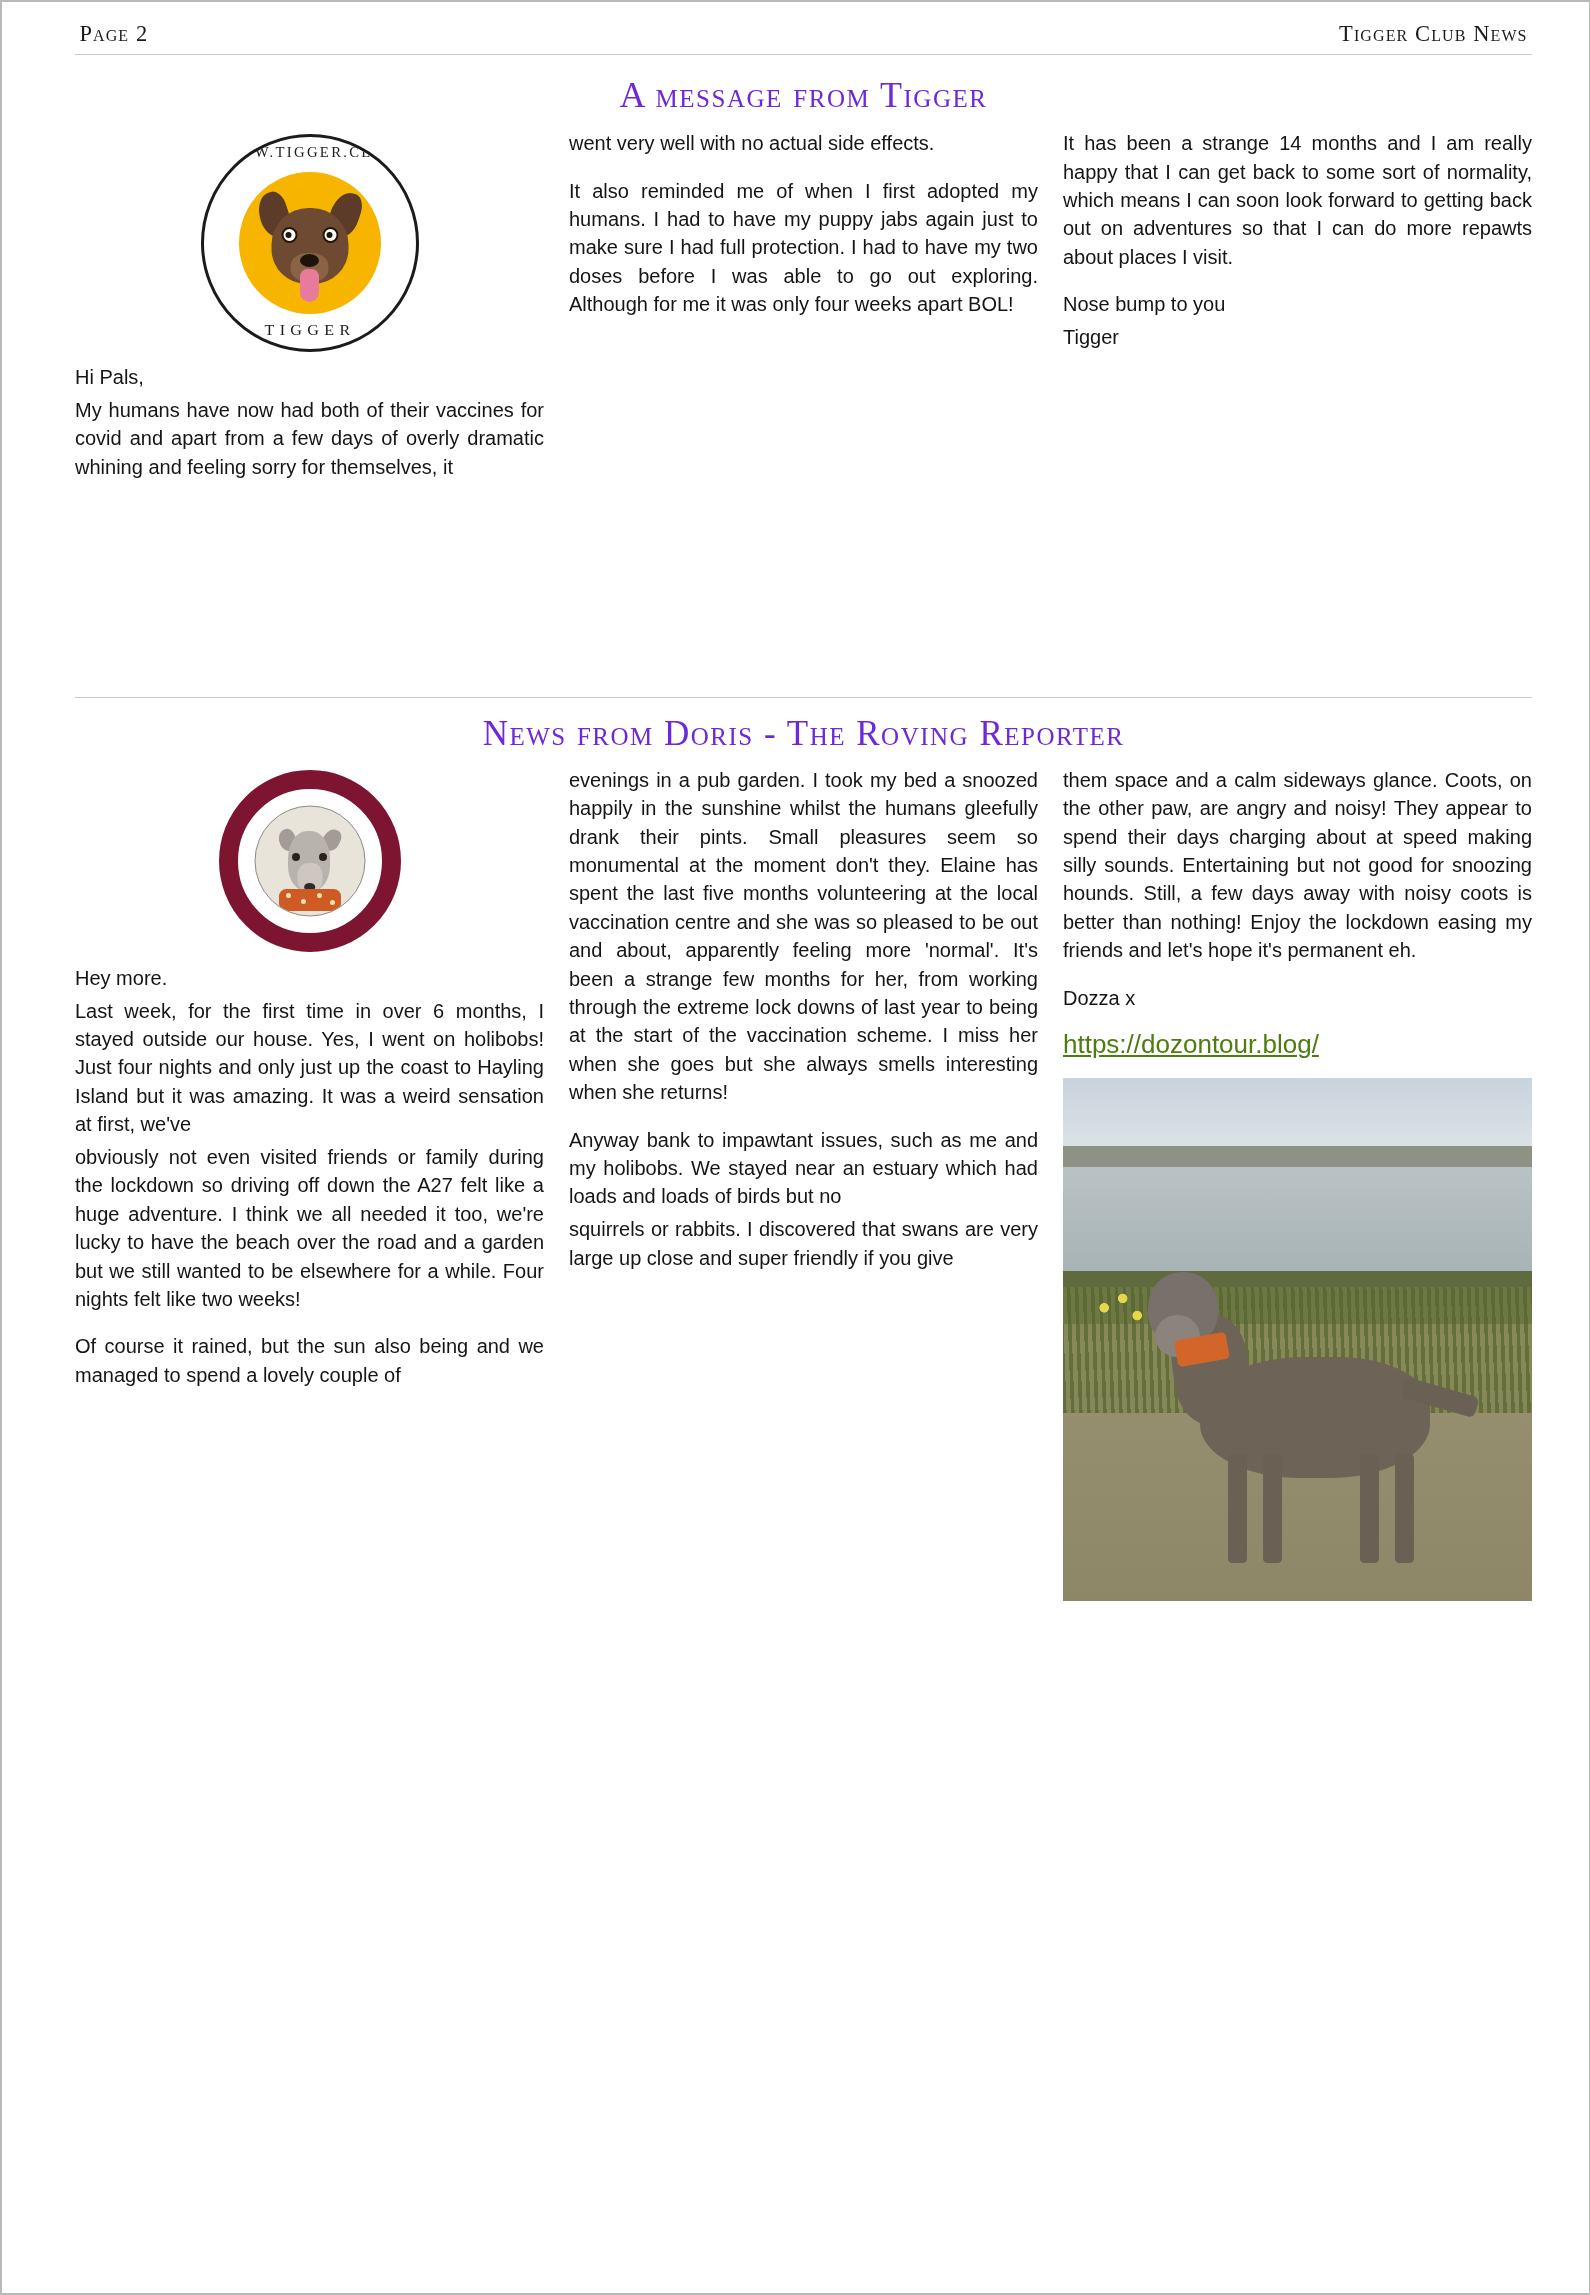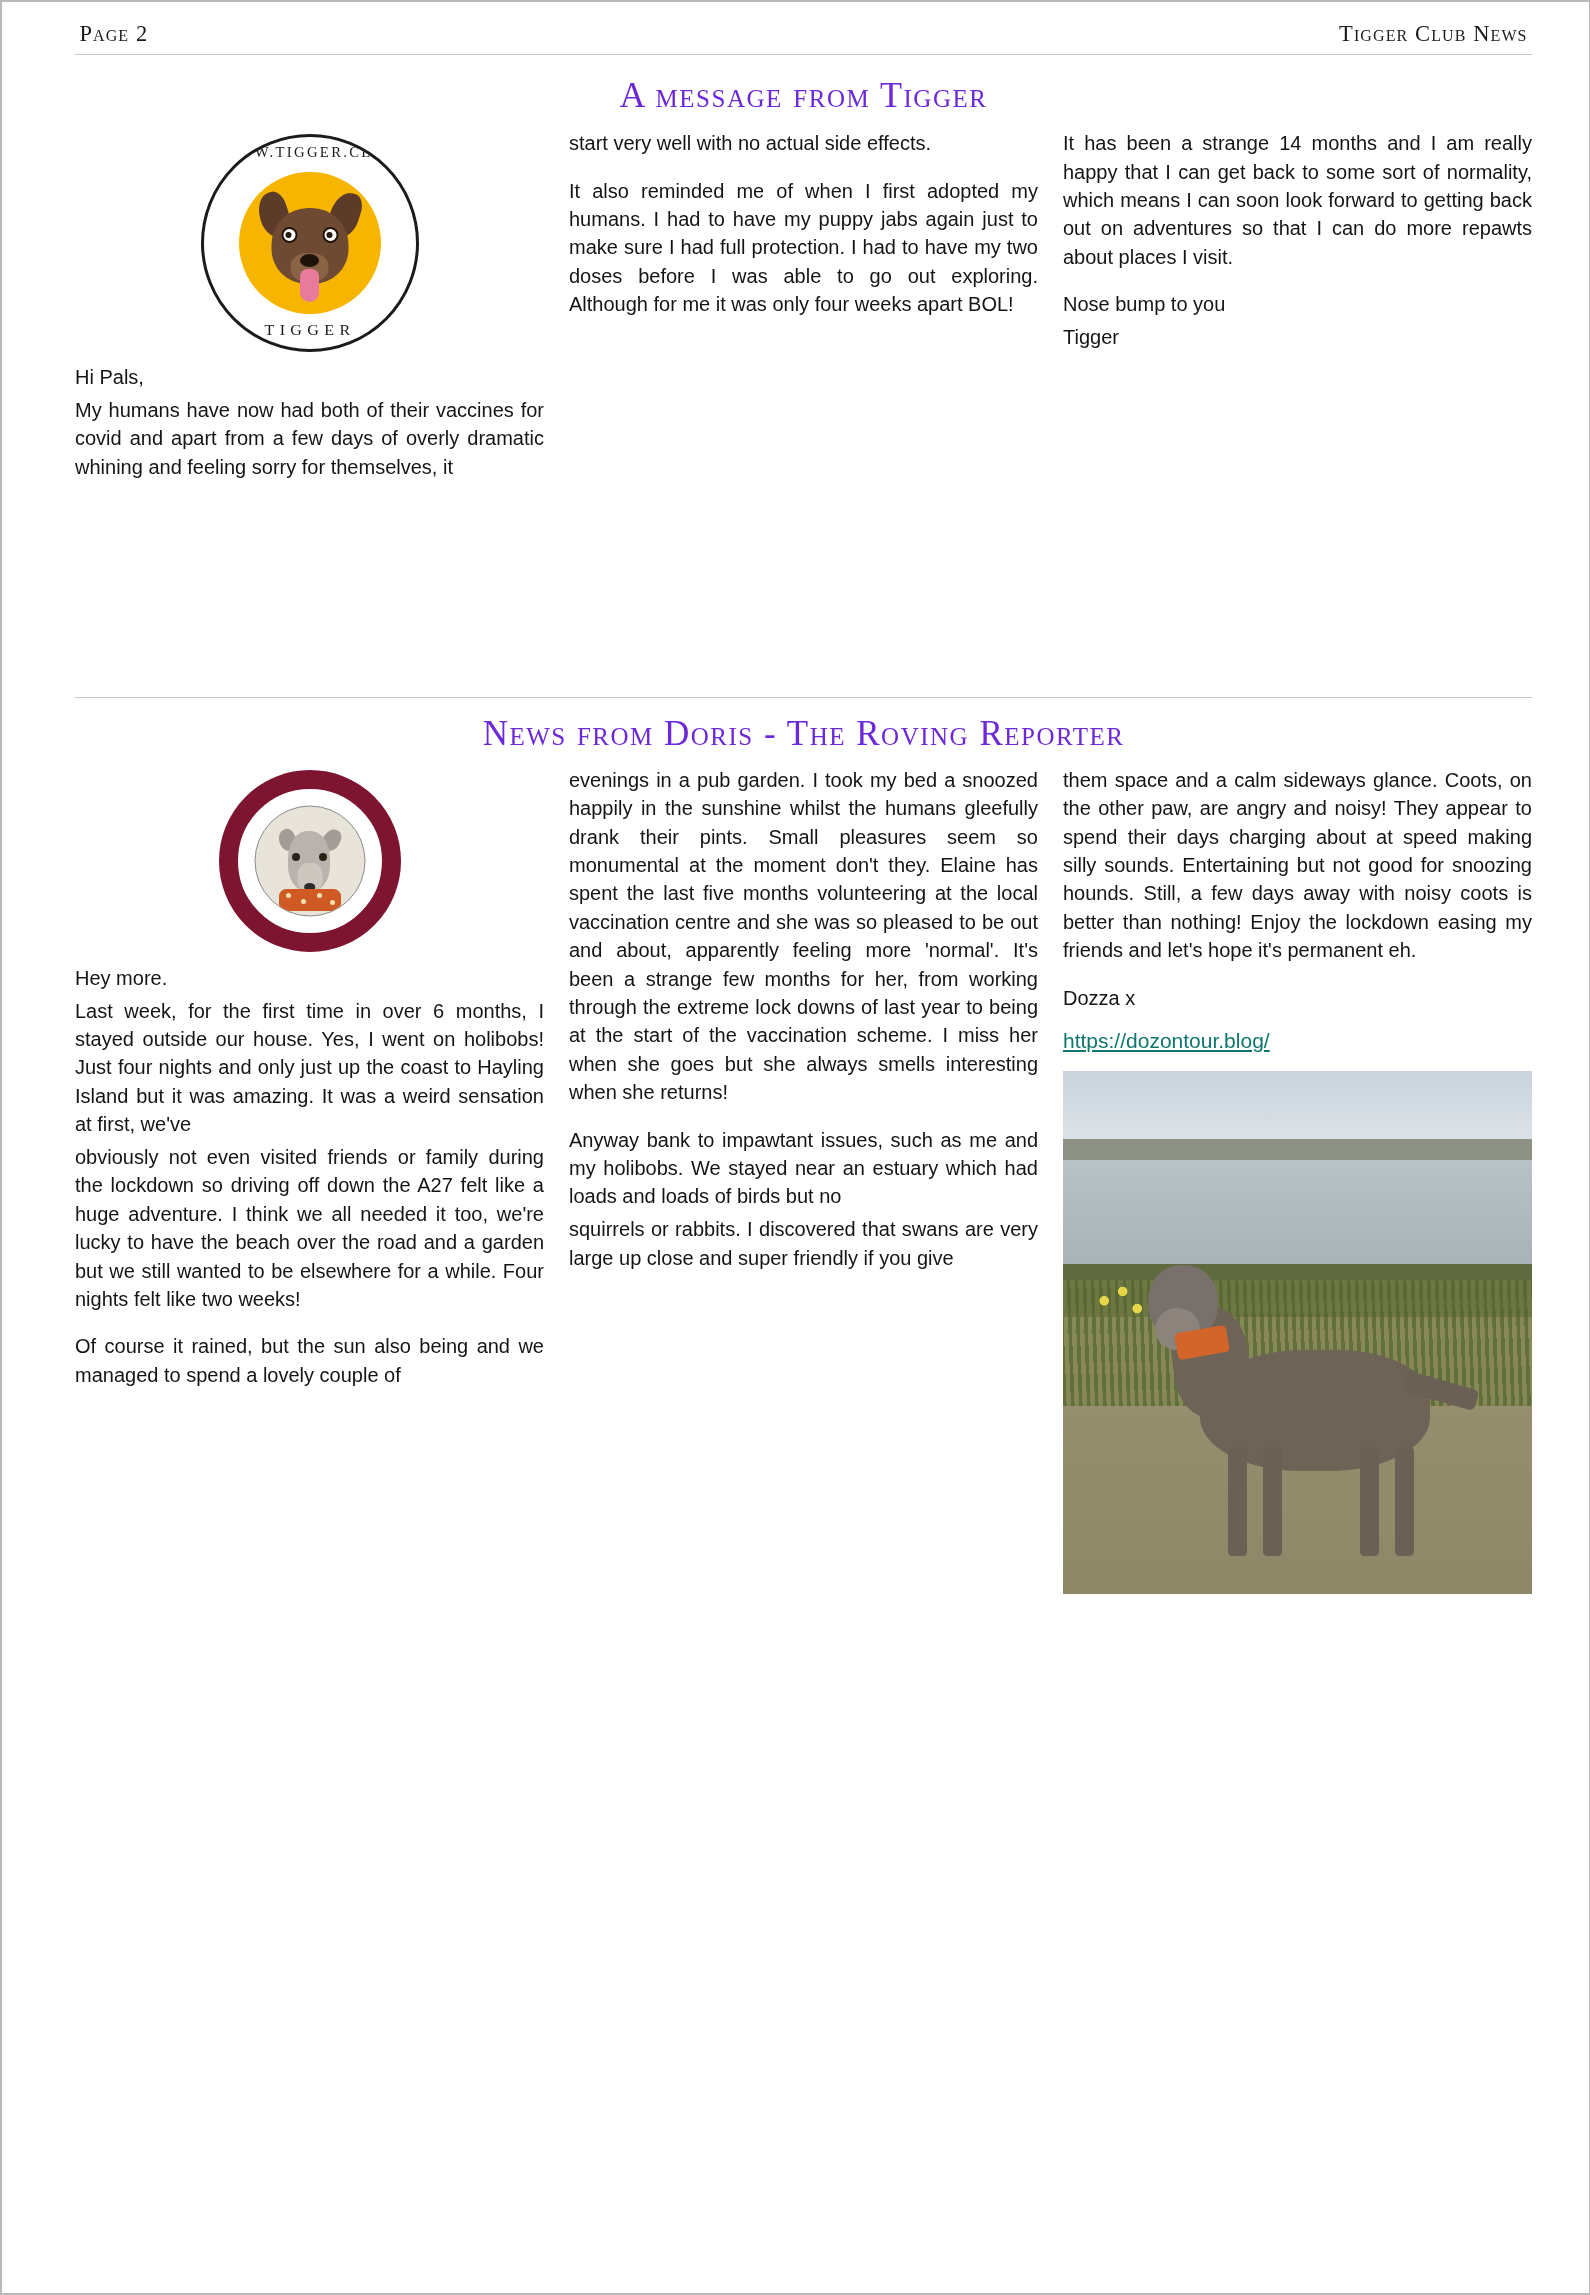--- a/index.html
+++ b/index.html
@@ -285,22 +285,22 @@
   .doris-head .scarf .dot {
     position: absolute;
     width: 5.1px; height: 5.1px;
     background: #f3e4b0;
     border-radius: 50%;
   }
 
   
   .weblink {
     font-family: "Liberation Sans", sans-serif;
-    font-size: 21px;
-    color: #0f766e;
+    font-size: 26px;
+    color: #4d7c0f;
     text-decoration: underline;
     display: inline-block;
     margin: 17.4px 0 13px 0;
     cursor: pointer;
   }
 
   
   .photo {
     position: relative;
     width: 100%;
@@ -441,21 +441,21 @@
               <div class="tongue"></div>
             </div>
             <div class="ring-text bottom">TIGGER</div>
           </div>
         </div>
         <p class="body left tight">Hi Pals,</p>
         <p class="body nospace">My humans have now had both of their vaccines for covid and apart from a few days of overly dramatic whining and feeling sorry for themselves, it</p>
       </div>
 
       <div class="col">
-        <p class="body">start very well with no actual side effects.</p>
+        <p class="body">went very well with no actual side effects.</p>
         <p class="body nospace">It also reminded me of when I first adopted my humans. I had to have my puppy jabs again just to make sure I had full protection. I had to have my two doses before I was able to go out exploring.  Although for me it was only four weeks apart BOL!</p>
       </div>
 
       <div class="col">
         <p class="body">It has been a strange 14 months and I am really happy that I can get back to some sort of normality, which means I can soon  look forward to getting back out on adventures so that I can do more repawts about places I visit.</p>
         <p class="body left tight">Nose bump to you</p>
         <p class="body left nospace">Tigger</p>
       </div>
     </div>
 

